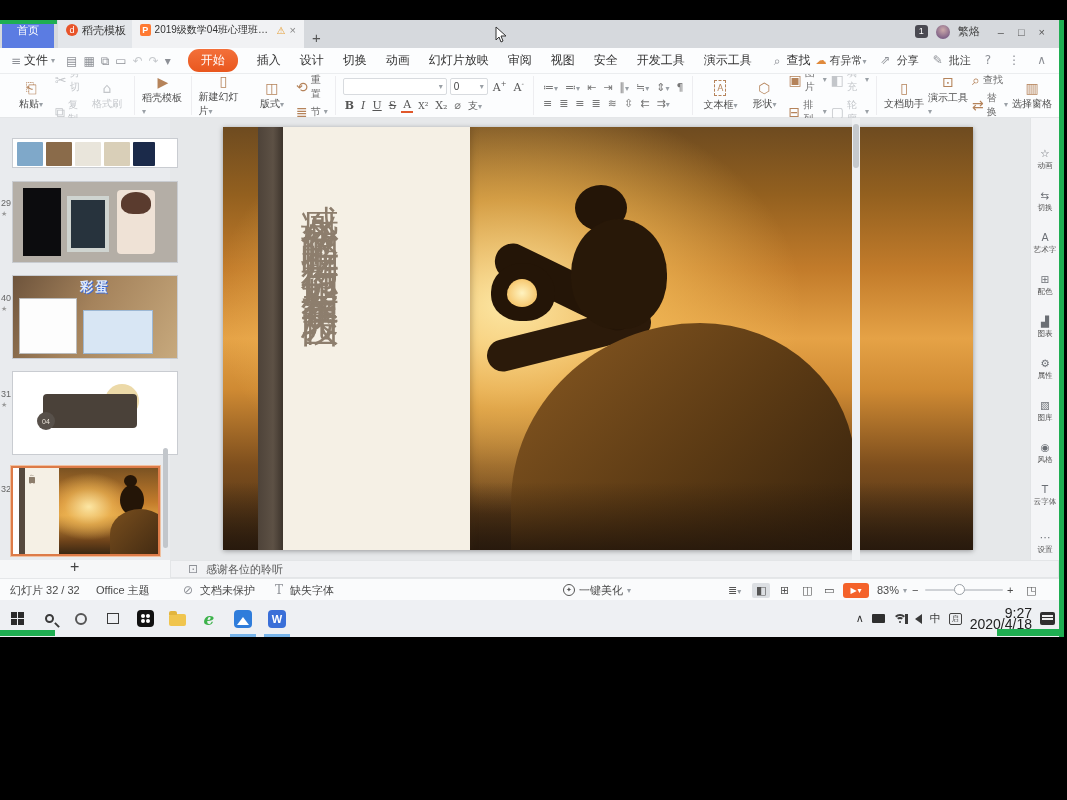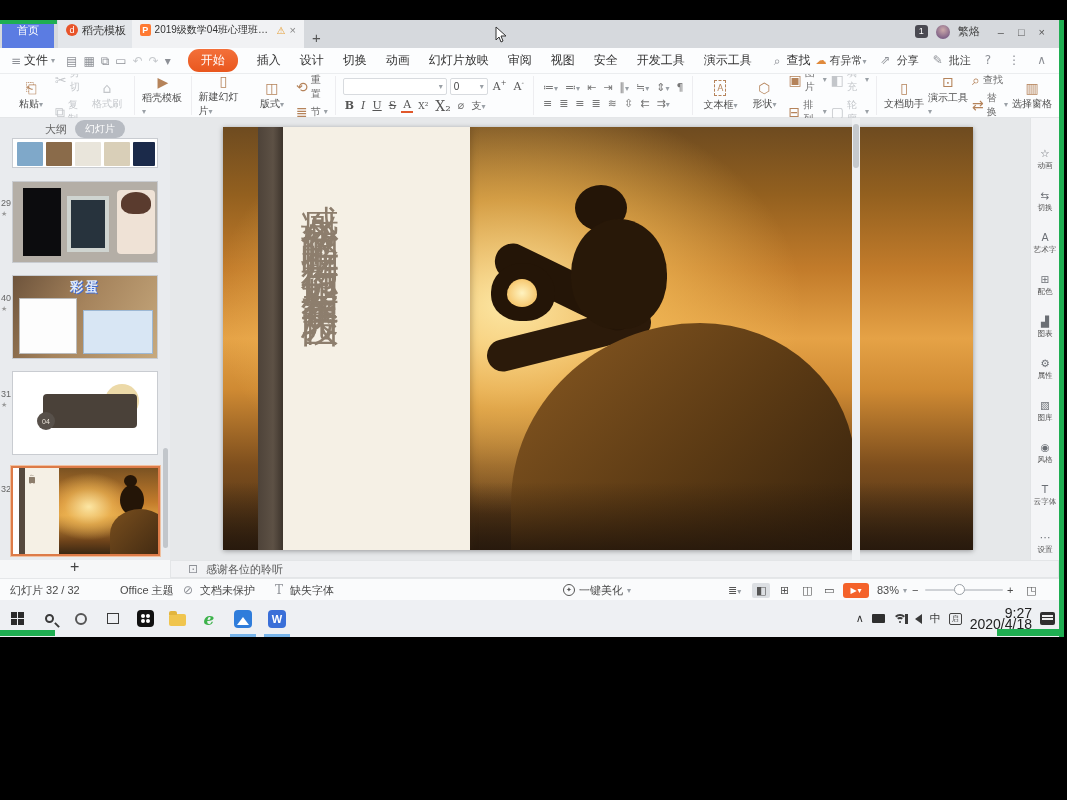--- a/index.html
+++ b/index.html
@@ -54,21 +54,21 @@
          align-items:center;justify-content:space-between;padding:0 3px;border-radius:2px}
   .fontrow{display:flex;align-items:center;gap:3px}
   .fmt{font-size:11px;color:#555;font-family:"DejaVu Serif",serif;padding:0 2px}
   .pglyph{font-size:11px;color:#777;font-family:"DejaVu Sans",sans-serif;padding:0 2px}
 
   
   .main{position:absolute;left:0;top:98px;width:1059px;height:442px;background:#e6e8ea}
   .panel{position:absolute;left:0;top:0;width:170px;height:442px;background:#e9ebee}
   .panel-hd{display:flex;align-items:center;justify-content:center;gap:8px;height:22px;font-size:11px;color:#666}
   .pill2{background:#b7bbc2;color:#fff;border-radius:9px;padding:2px 10px;font-size:10px}
-  .thumb{position:absolute;left:12px;width:146px;background:#fff;border:1px solid #c9ccd1;overflow:hidden}
+  .thumb{position:absolute;left:12px;width:166px;background:#fff;border:1px solid #c9ccd1;overflow:hidden}
   .snum{position:absolute;left:1px;font-size:9px;color:#666}
   .sstar{position:absolute;left:1px;font-size:7px;color:#9aa
   0a6;color:#999}
   .sel{border:2px solid #dd7b48;box-shadow:0 0 0 1px #f0c0a0}
   .pscroll{position:absolute;left:163px;width:5px;background:#c2c6cb;border-radius:3px}
 
   .canvas{position:absolute;left:170px;top:0;width:852px;height:442px}
   .slide{position:absolute;left:53px;top:9px;width:750px;height:423px;background:#f4efe4;
          box-shadow:0 1px 5px rgba(0,0,0,.35);overflow:hidden}
   .photo{position:absolute;left:0;top:0;width:100%;height:100%;
@@ -340,21 +340,21 @@
           <span class="fmt"><span>A</span><sup style="font-size:7px">+</sup></span>
           <span class="fmt"><span>A</span><sup style="font-size:7px">-</sup></span>
         </div>
         <div class="fontrow">
           <span class="fmt" style="font-weight:bold">B</span>
           <span class="fmt" style="font-style:italic">I</span>
           <span class="fmt" style="text-decoration:underline">U</span>
           <span class="fmt" style="text-decoration:line-through">S</span>
           <span class="fmt" style="border-bottom:2px solid #e0572a">A</span>
           <span class="fmt" style="font-size:9px">X²</span>
-          <span class="fmt" style="font-size:14px">X₂</span>
+          <span class="fmt" style="font-size:11px">X₂</span>
           <span class="pglyph">⌀</span>
           <span class="fmt" style="font-size:10px">
             <span>支</span><span class="cv">▾</span></span>
         </div>
       </div>
     </div>
     <div class="rgrp">
       <div class="smallcol" style="gap:3px">
         <div class="fontrow">
           <span class="pglyph">≔<span class="cv">▾</span></span>
@@ -435,24 +435,20 @@
       <div class="bigbtn">
         <span class="bi">▥</span>
         <span>选择窗格</span>
       </div>
     </div>
   </div>
 
   <div class="main">
 
     <div class="panel">
-      <div class="panel-hd">
-        <span>大纲</span>
-        <span class="pill2">幻灯片</span>
-      </div>
 
       <div class="thumb t28" style="top:20px;height:30px">
         <span class="strip" style="left:4px;width:26px;background:#7fa8c9"></span>
         <span class="strip" style="left:33px;width:26px;background:#8a6b4a"></span>
         <span class="strip" style="left:62px;width:26px;background:#e9e5db"></span>
         <span class="strip" style="left:91px;width:26px;background:#d9cfb8"></span>
         <span class="strip" style="left:120px;width:22px;background:#1b2a4a"></span>
       </div>
 
       <span class="snum" style="top:80px">29</span>
@@ -568,21 +564,21 @@
   <div class="notesrow">
     <span class="addslide">+</span>
     <div class="notesbar">
       <span class="mb-ico">⊡</span>
       <span>感谢各位的聆听</span>
     </div>
   </div>
 
   <div class="statusbar">
     <span class="sb" style="left:10px">幻灯片 32 / 32</span>
-    <span class="sb" style="left:120px">Office 主题</span>
+    <span class="sb" style="left:96px">Office 主题</span>
     <span class="sb" style="left:180px">
       <span class="mb-ico">⊘</span>
       <span>文档未保护</span>
       </span>
     <span class="sb" style="left:272px">
       <span class="mb-ico" style="font-family:'DejaVu Serif',serif">T</span>
       <span>缺失字体</span>
       </span>
     <span class="sb" style="left:563px">
       <span class="beauty-ico">✦</span>

